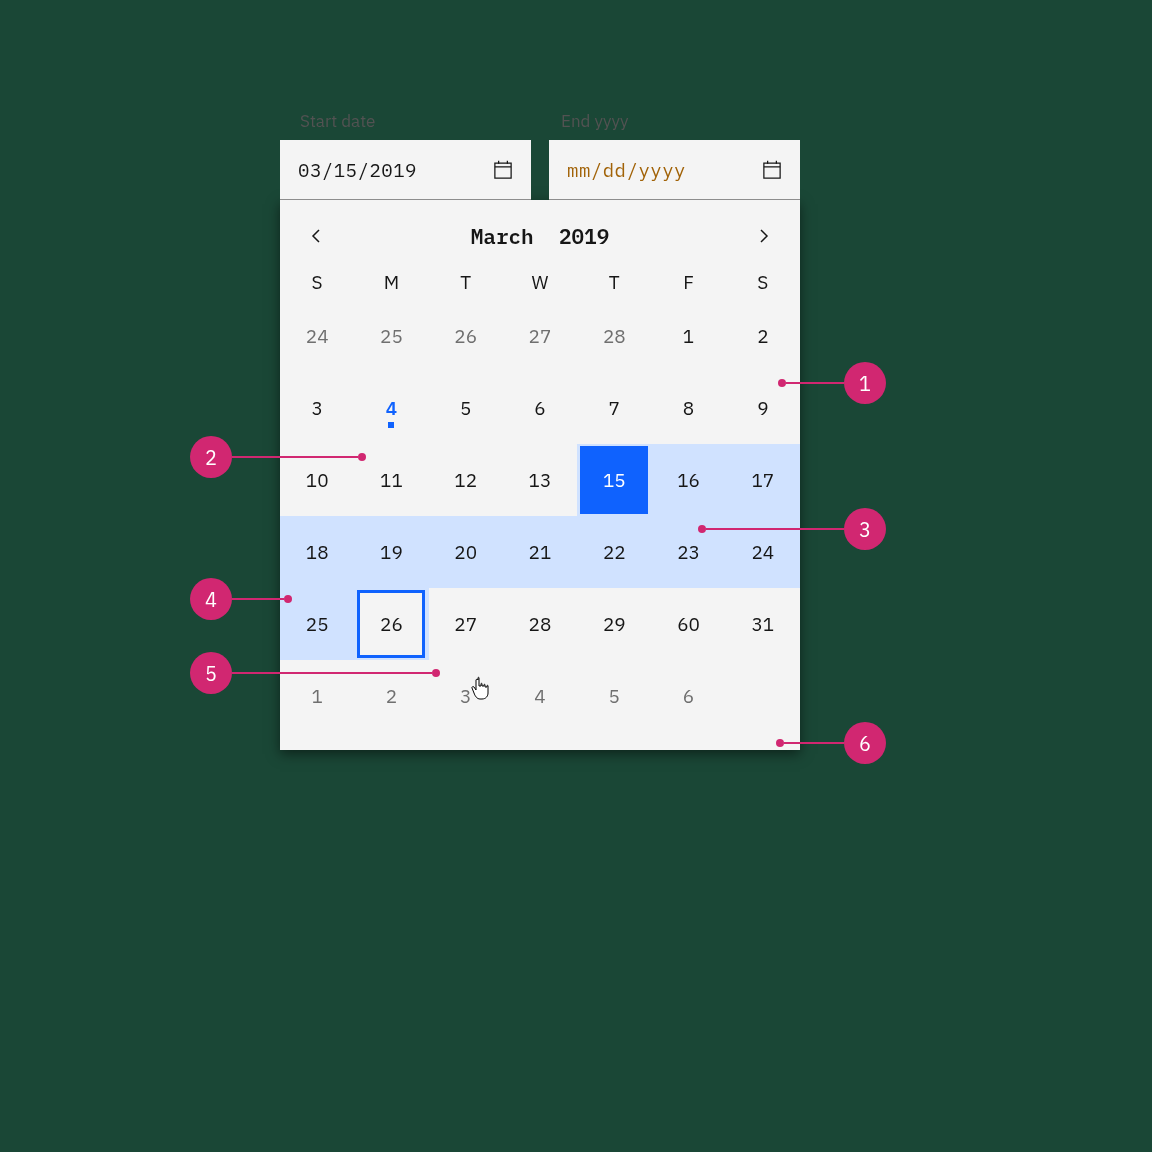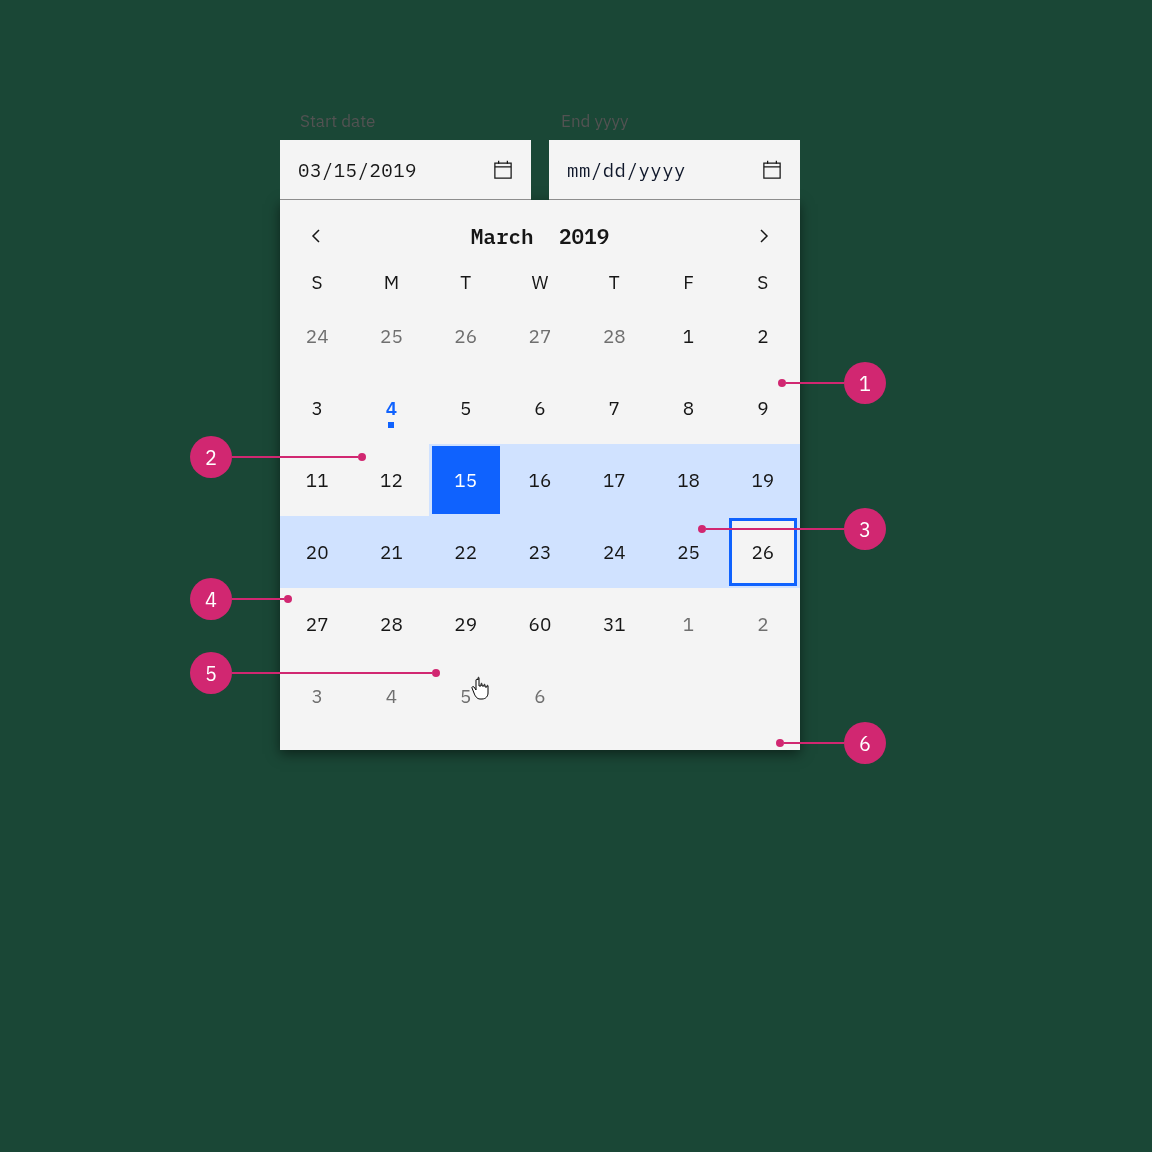--- a/index.html
+++ b/index.html
@@ -39,21 +39,21 @@
     height: 60px;
     display: flex;
     align-items: center;
     justify-content: space-between;
     padding: 0 18px;
     font-size: 19px;
     font-family: "IBM Plex Mono", monospace;
     letter-spacing: 0.5px;
   }
   .input-field.filled { color: #161616; }
-  .input-field.empty { color: #0f172a; }
+  .input-field.empty { color: #a16207; }
   .cal-icon {
     width: 20px; height: 20px;
     display: flex; align-items: center; justify-content: center;
   }
   .cal-icon svg { width: 20px; height: 20px; }
   .panel {
     background: #f4f4f4;
     width: 520px;
     box-shadow: 0 4px 12px rgba(0,0,0,0.5);
     padding: 12px 0 18px 0;
@@ -261,24 +261,30 @@
         <div class="day">
           <div class="num">7</div>
         </div>
         <div class="day">
           <div class="num">8</div>
         </div>
         <div class="day">
           <div class="num">9</div>
         </div>
         <div class="day">
+          <div class="num">10</div>
+        </div>
+        <div class="day">
           <div class="num">11</div>
         </div>
         <div class="day">
           <div class="num">12</div>
+        </div>
+        <div class="day">
+          <div class="num">13</div>
         </div>
         <div class="day range-bg selected">
           <div class="num">15</div>
         </div>
         <div class="day range-bg">
           <div class="num">16</div>
         </div>
         <div class="day range-bg">
           <div class="num">17</div>
         </div>

